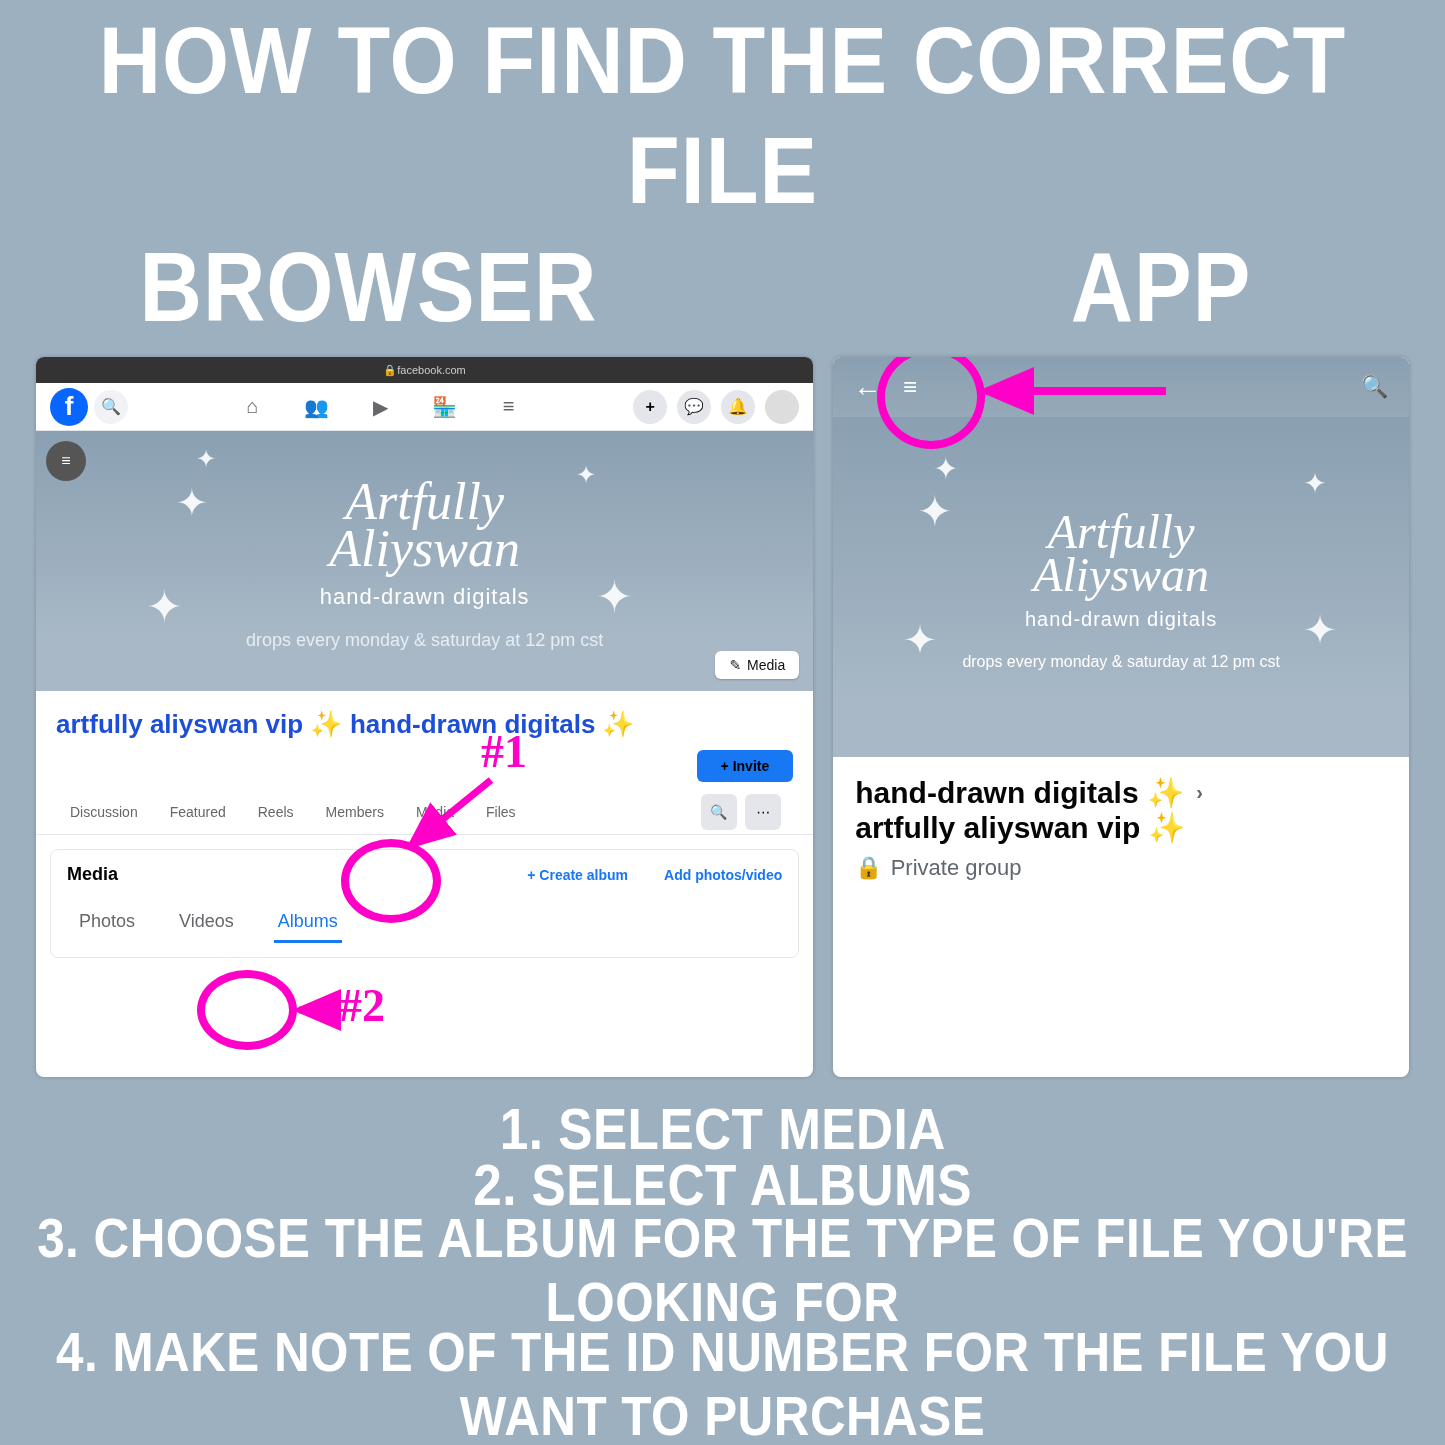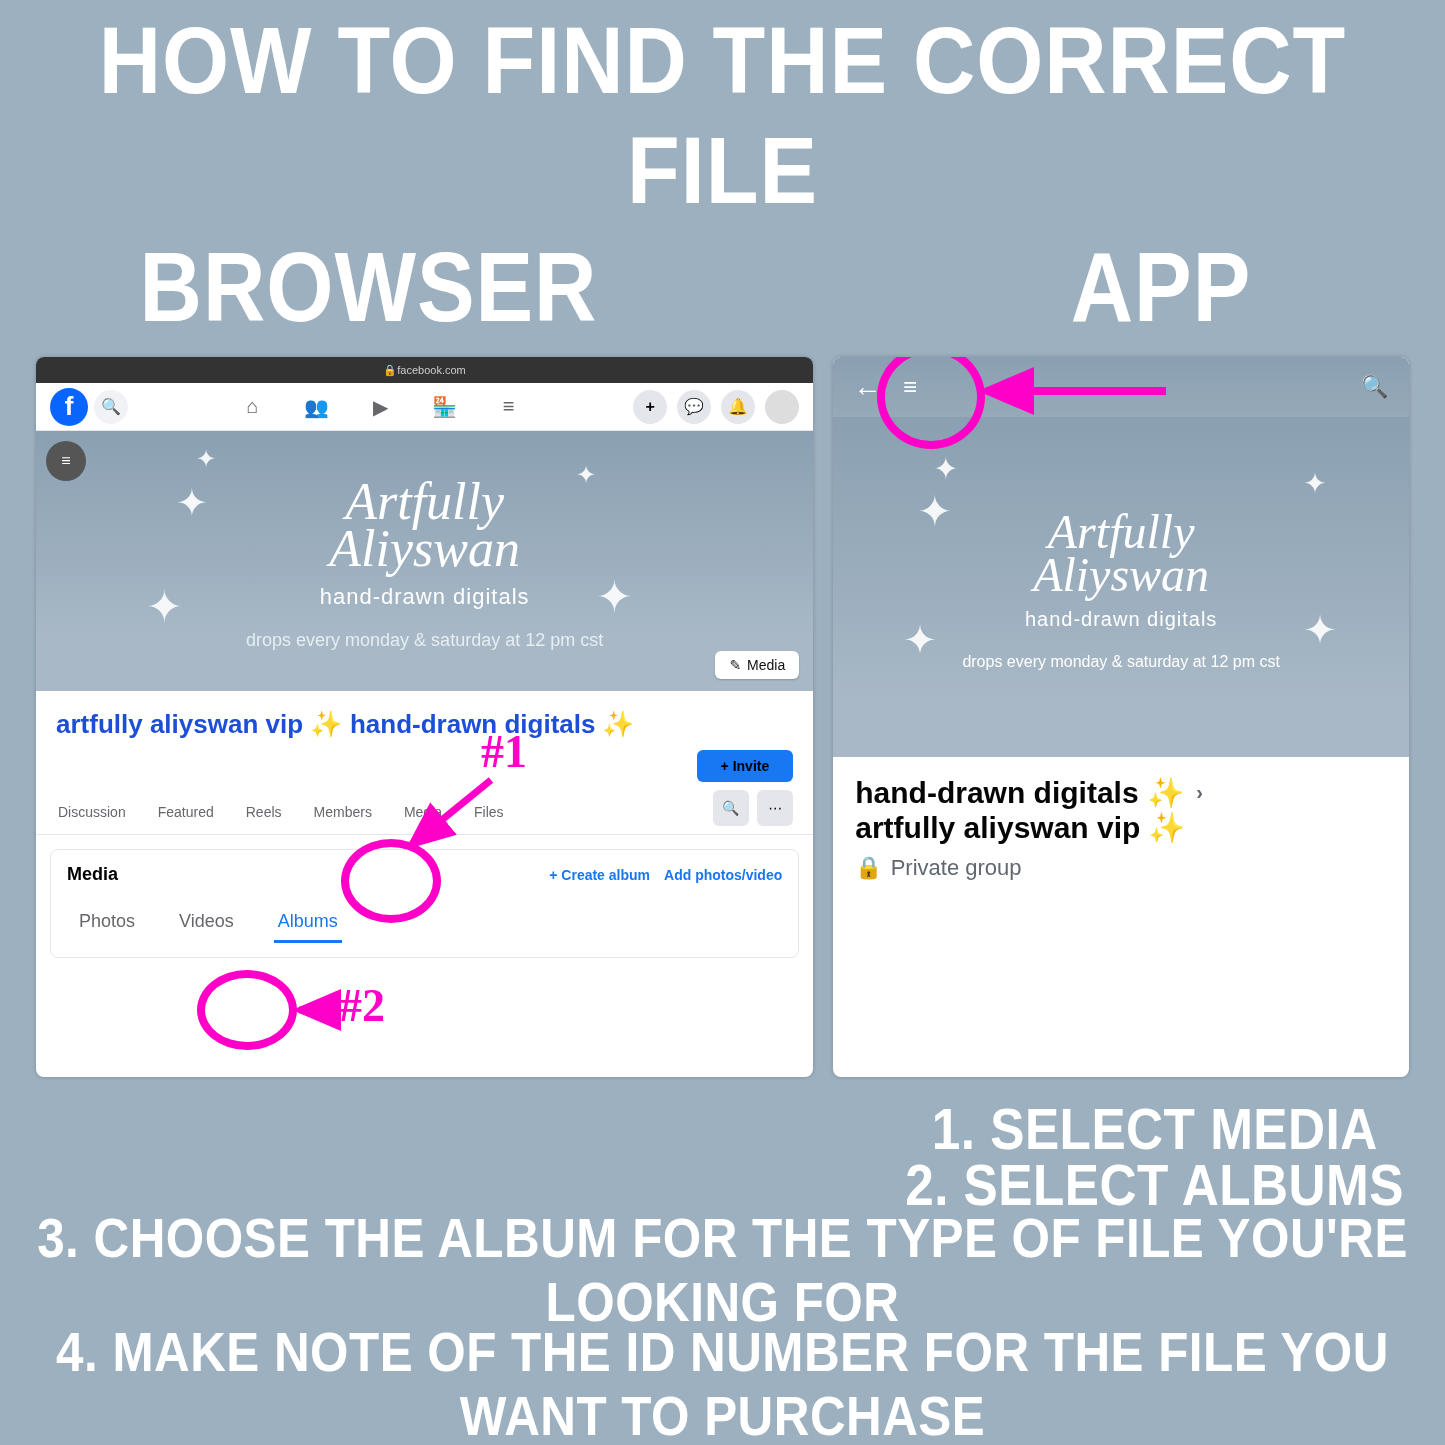--- a/index.html
+++ b/index.html
@@ -108,28 +108,28 @@
   .edit-btn {
     position:absolute; right:14px; bottom:12px; background:#fff; color:#111; border-radius:6px;
     padding:6px 14px; font-size:14px; display:flex; gap:6px; align-items:center; box-shadow:0 1px 2px rgba(0,0,0,0.2);
   }
   .group-head {
     background:#fff; padding: 18px 20px 10px 20px;
   }
   .group-head .gname { font-size:26px; font-weight:700; color:#1d4ed8; }
   .invite-row { display:flex; justify-content:flex-end; padding:0 20px 8px 20px; }
   .invite-btn { background:#1877f2; color:#000000; padding:8px 24px; border-radius:6px; font-size:14px; font-weight:600; }
-  .group-tabs { display:flex; gap:28px; padding:0 20px; border-bottom:1px solid #e4e6eb; }
+  .group-tabs { display:flex; gap:28px; padding:0 32px; border-bottom:1px solid #e4e6eb; align-items:center; }
   .group-tab { font-size:14px; color:#65676b; padding:14px 2px; font-weight:500; }
   .group-tabs .rightbtns { margin-left:auto; display:flex; gap:8px; }
   .sqbtn { width:36px; height:36px; border-radius:6px; background:#e4e6eb; display:flex; align-items:center; justify-content:center; font-size:14px; }
   .media-card { margin:14px 14px 0 14px; background:#fff; border:1px solid #e4e6eb; border-radius:8px; padding:14px 16px; }
   .media-card .mhead { display:flex; align-items:center; }
   .media-card .mhead .mtitle { font-weight:700; font-size:18px; }
-  .media-card .mhead .mactions { margin-left:auto; display:flex; gap:14px; color:#1877f2; font-size:14px; font-weight:600; }
+  .media-card .mhead .mactions { margin-left:auto; display:flex; gap:36px; color:#1877f2; font-size:14px; font-weight:600; }
   .media-subtabs { display:flex; gap:36px; margin-top:18px; margin-left:8px; }
   .media-subtab { padding:8px 4px; font-size:18px; color:#65676b; font-weight:500; }
   .media-subtab.active { color:#1877f2; border-bottom:3px solid #1877f2; }
 
   
   .app-topbar {
     height: 60px;
     background: linear-gradient(180deg,#8aa0b2,#96a9b8);
     display:flex; align-items:center; padding:0 20px; color:#fff;
   }
@@ -162,21 +162,21 @@
   
   .instructions {
     margin-top: 20px;
     text-align:center;
   }
   .inst-line {
     color:#fff; font-family:Impact,"Arial Black",sans-serif; font-weight:800; font-size:54px;
     letter-spacing:0.5px; transform: scaleX(0.95) scaleY(1.06);
     margin-top:-6px;
   }
-  .inst-cols { display:flex; justify-content:flex-end; gap:20px; padding:0 28px;margin-top:27px;}
+  .inst-cols { display:flex; justify-content:center; gap:20px; padding:0 36px;margin-top:27px;}
   .inst-col { display:flex; flex-direction:column; align-items:center; }
   svg { overflow:visible; }
 </style>
 </head>
 <body>
 
 <div class="title">HOW TO FIND THE CORRECT FILE</div>
 
 <div class="subtitles">
   <div class="subtitle">BROWSER</div>

